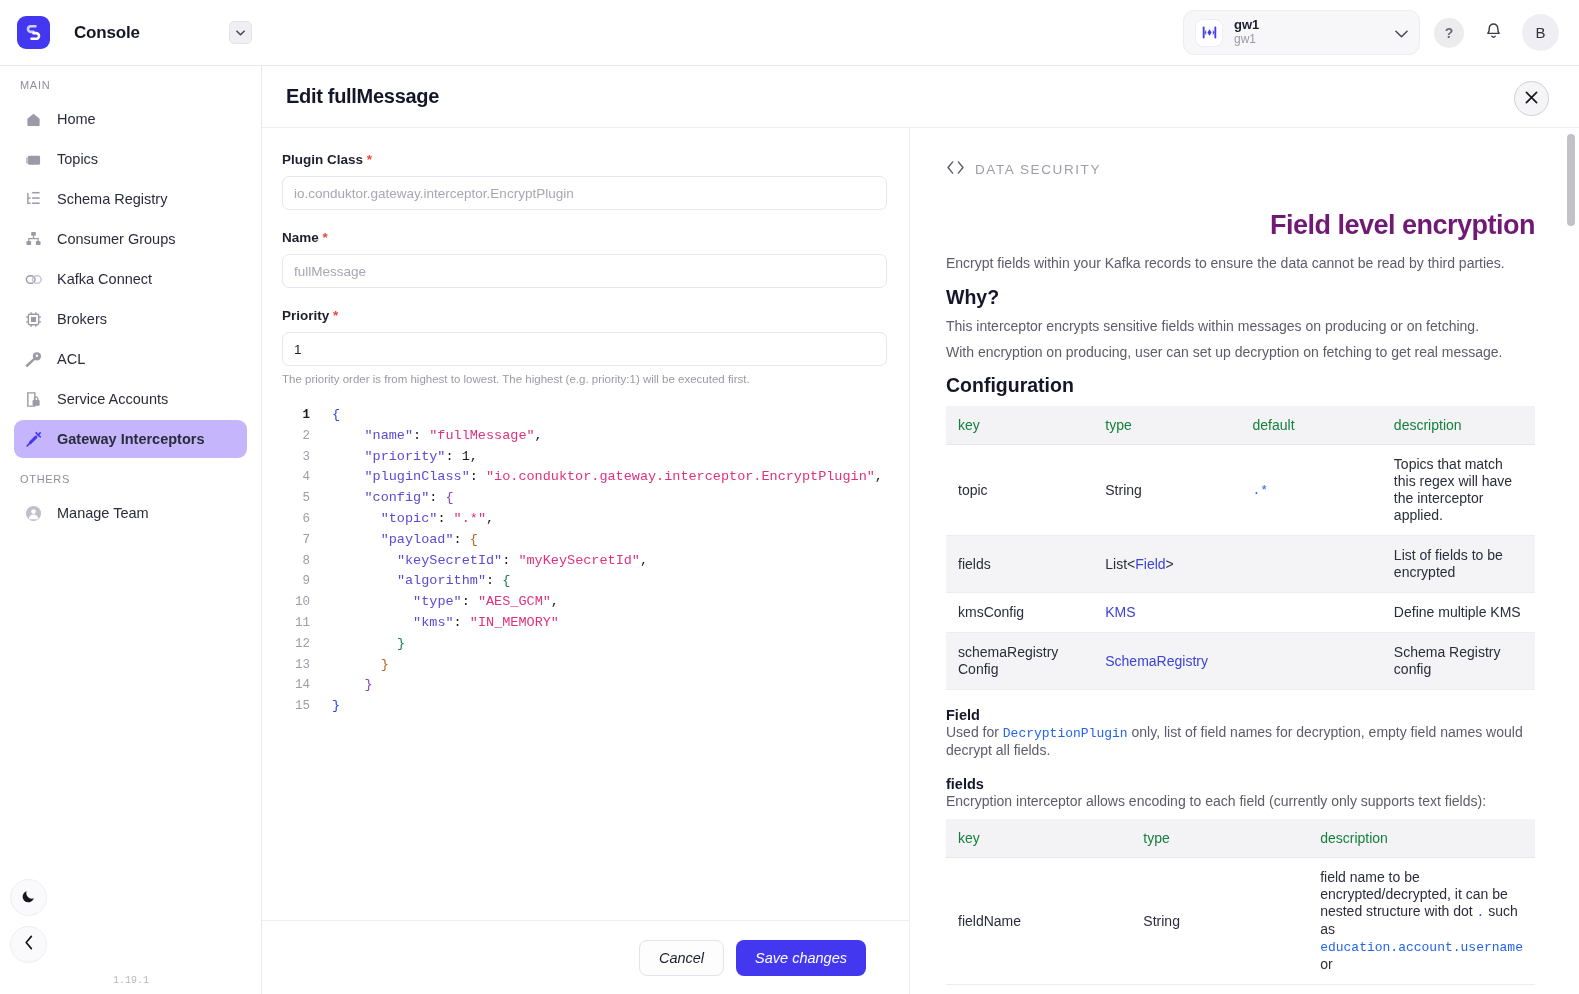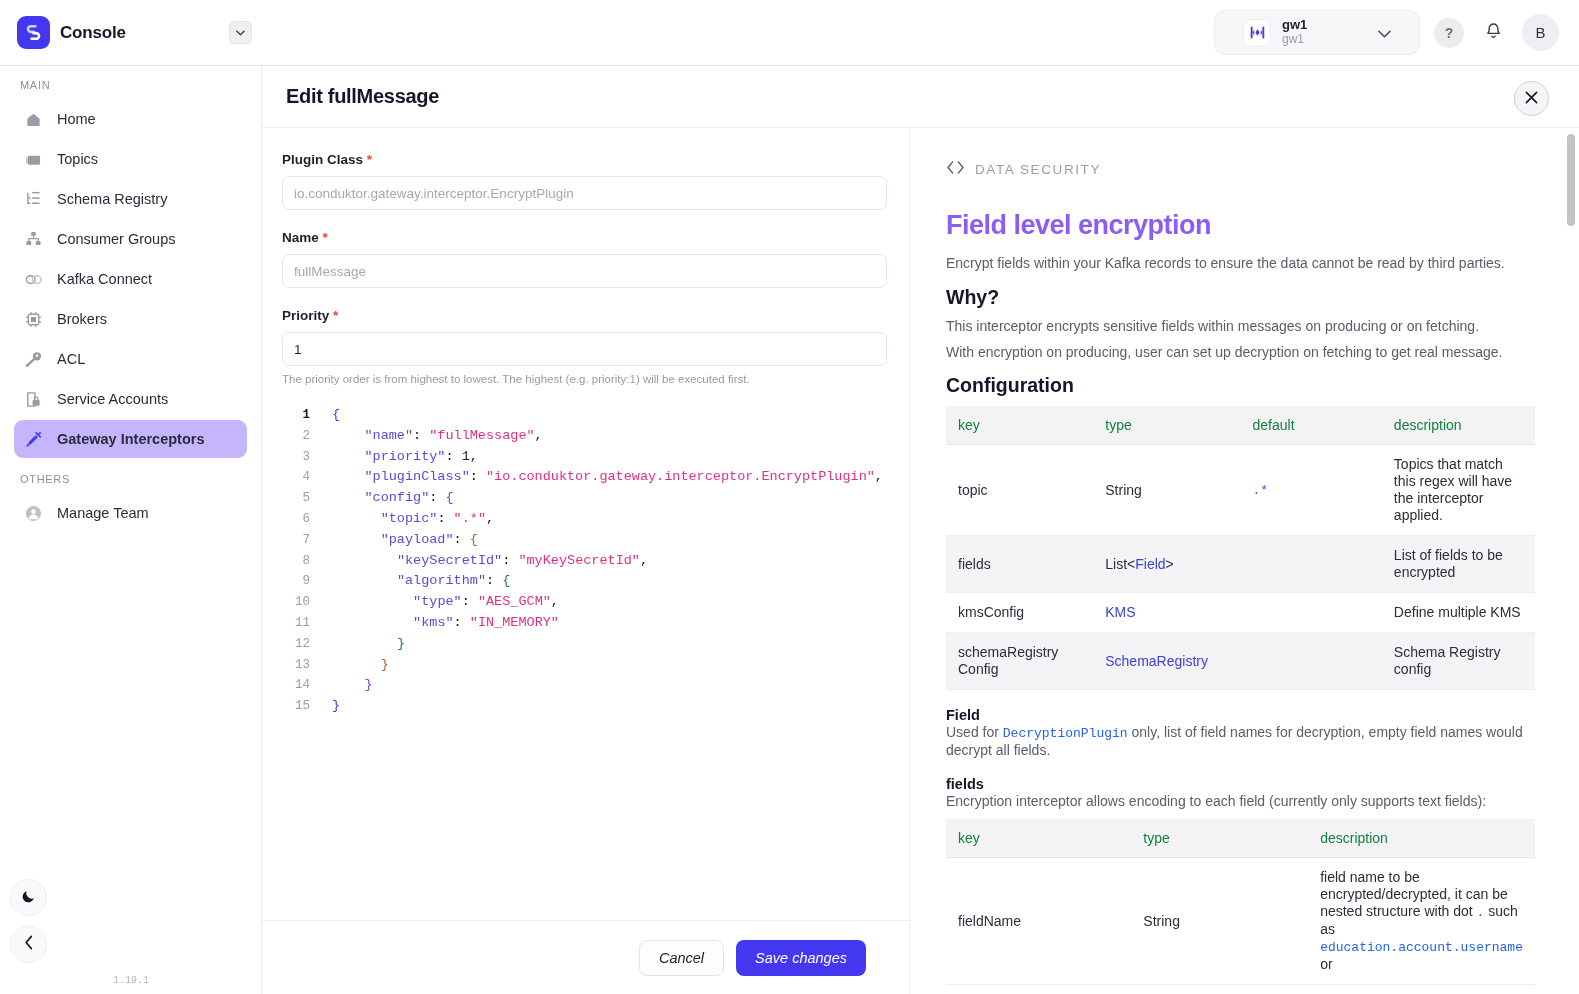--- a/index.html
+++ b/index.html
@@ -13,41 +13,41 @@
   .app { position: relative; width: 1579px; height: 994px; }
 
   
   .topbar {
     position: absolute; top: 0; left: 0; width: 1579px; height: 66px;
     background: #ffffff;
     border-bottom: 1px solid #e8e8ee;
     display: flex; align-items: center;
     z-index: 5;
   }
-  .brand { display: flex; align-items: center; gap: 10px; padding-left: 17px; width: 262px; }
+  .brand { display: flex; align-items: center; gap: 24px; padding-left: 17px; width: 262px; }
   .brand-logo {
     width: 33px; height: 33px; border-radius: 9px;
     background: #4338f0;
     display: flex; align-items: center; justify-content: center;
     flex: none;
   }
   .brand-name { font-size: 17px; font-weight: bold; letter-spacing: -0.2px; color: #141627; }
   .brand-caret {
     margin-left: auto; margin-right: 10px;
     width: 23px; height: 23px; border-radius: 5px;
     background: #f0f0f4; border: 1px solid #e2e2ea;
     display: flex; align-items: center; justify-content: center;
   }
   .topbar-right {
     margin-left: auto; display: flex; align-items: center; gap: 14px; padding-right: 20px;
   }
   .cluster-picker {
     display: flex; align-items: center; gap: 11px;
     background: #f7f7fa; border: 1px solid #ececf2; border-radius: 11px;
-    height: 45px; width: 206px; padding: 0 28px;
+    height: 45px; width: 237px; padding: 0 11px;
   }
   .cluster-icon {
     width: 28px; height: 28px; border-radius: 8px; background: #ffffff;
     border: 1px solid #ededf3;
     display: flex; align-items: center; justify-content: center; flex: none;
   }
   .cluster-text { display: flex; flex-direction: column; line-height: 1.15; }
   .cluster-title { font-size: 13px; font-weight: bold; color: #1b1d2e; }
   .cluster-sub { font-size: 12px; color: #9a9aa8; }
   .cluster-chevron { margin-left: auto; color: #5b5b68; }
@@ -167,21 +167,21 @@
   .btn-ghost { background: #fdfdfe; border-color: #e3e3ea; color: #1c1e2c; padding: 0 19px; }
   .btn-primary { background: #4338f0; color: #ffffff; padding: 0 18px; }
 
   
   .docs-col { flex: 1; min-width: 0; position: relative; overflow: hidden; background: #fff; }
   .docs-inner { padding: 32px 44px 0 36px; }
   .docs-eyebrow {
     display: flex; align-items: center; gap: 10px;
     font-size: 13.5px; letter-spacing: 1.6px; color: #9d9daa; margin-bottom: 32px;
   }
-  .docs-h1 { font-size: 27px; font-weight: bold; color: #8b5cf6; letter-spacing: -0.5px; margin-bottom: 12px; }
+  .docs-h1 { font-size: 27px; font-weight: bold; color: #701a75; letter-spacing: -0.5px; margin-bottom: 12px; text-align: right; }
   .docs-h2 { font-size: 19.5px; font-weight: bold; color: #14162a; margin: 13px 0 9px; }
   .docs-h3 { font-size: 14.5px; font-weight: bold; color: #14162a; margin: 17px 0 1px; }
   .docs-p { font-size: 14px; color: #5c5c6b; line-height: 20px; margin-bottom: 9px; }
   .docs-p.tight { line-height: 17px; }
   .code-inline { font-family: "Liberation Mono", monospace; font-size: 13px; color: #2463eb; }
   .lnk { color: #3c41d8; }
 
   table.doc-table { width: 100%; border-collapse: collapse; margin: 6px 0 10px; }
   table.doc-table th {
     background: #f3f3f6; text-align: left; font-weight: normal;

